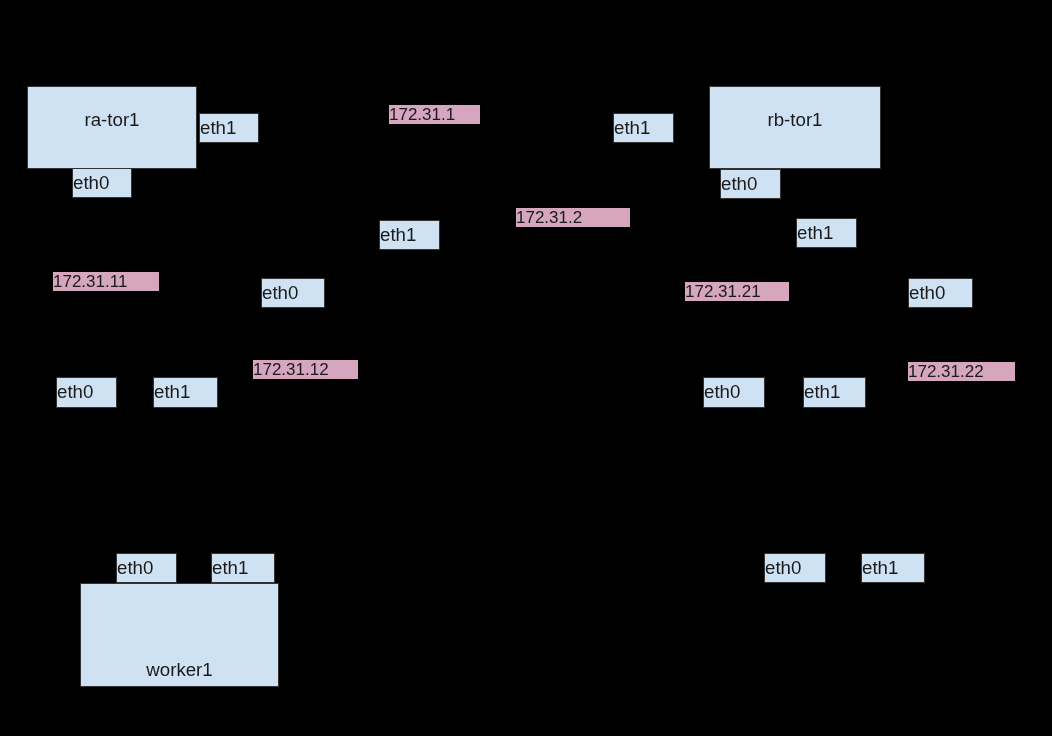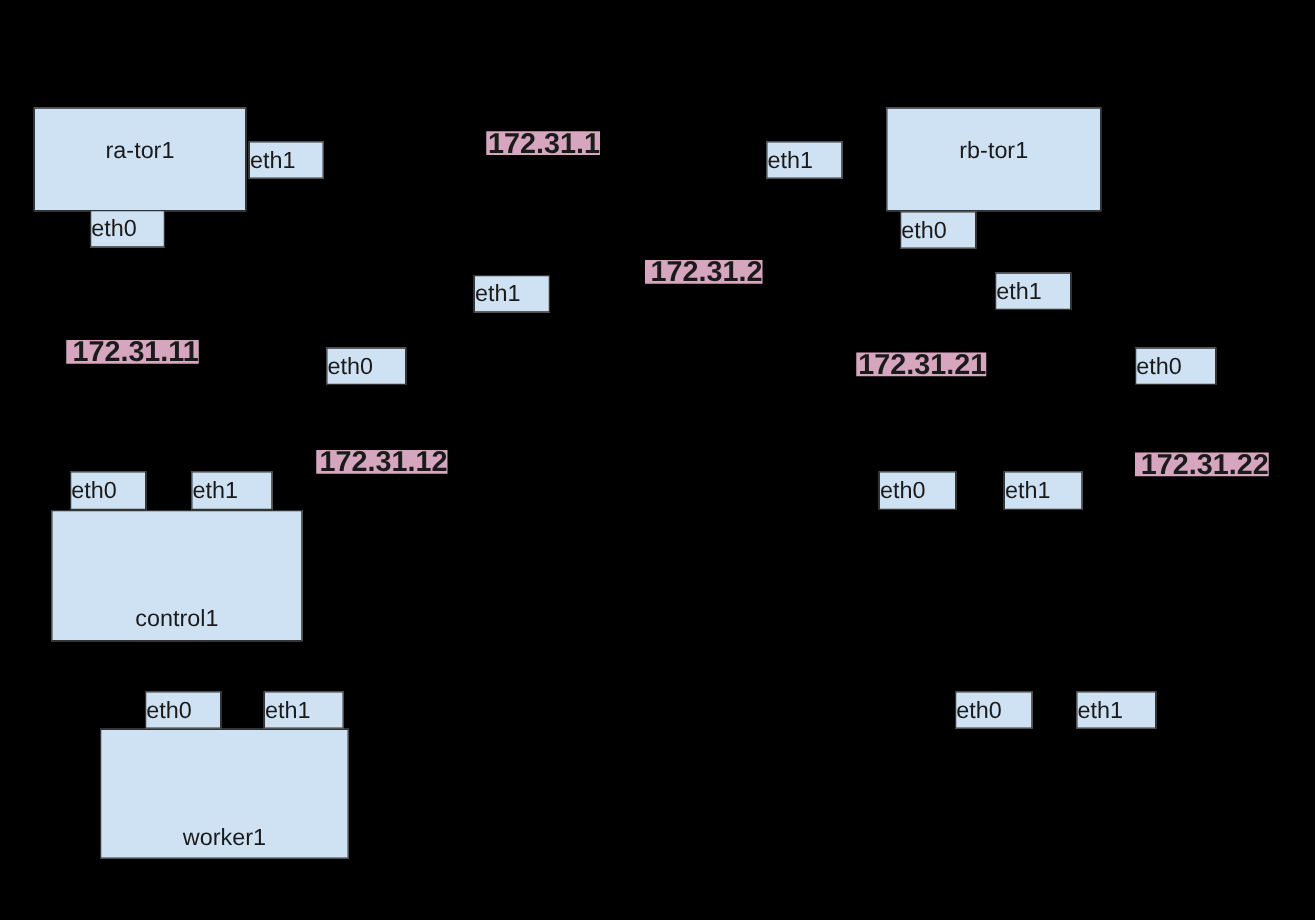--- a/index.html
+++ b/index.html
@@ -25,38 +25,34 @@
   .host .nlabel{top:75px;}
   .port{
     position:absolute;box-sizing:border-box;
     background:var(--node-fill);border:1px solid var(--node-border);
     font-size:18.7px;line-height:28px;text-align:left;color:var(--text);
     white-space:nowrap;
   }
   .ip{
     position:absolute;box-sizing:border-box;
     background:var(--ip-fill);
-    font-size:23px;line-height:19px;text-align:right;color:var(--text);
+    font-size:17px;line-height:19px;text-align:left;color:var(--text);
     white-space:nowrap;
-    font-weight:bold;
   }
 </style>
 </head>
 <body>
 
 <div class="stage">
 
   <div class="node tor" style="left:27px;top:86px;width:170px;height:83px">
     <span class="nlabel">ra-tor1</span>
   </div>
 
 
-  <div class="node host" style="left:41px;top:408px;width:201px;height:105px">
-    <span class="nlabel">control1</span>
-  </div>
 
   <div class="node host" style="left:80px;top:583px;width:199px;height:104px">
     <span class="nlabel">worker1</span>
   </div>
 
   <div class="node tor" style="left:709px;top:86px;width:172px;height:83px">
     <span class="nlabel">rb-tor1</span>
   </div>
 
 
@@ -80,19 +76,19 @@
   <div class="port" style="left:796px;top:218px;width:61px;height:30px">eth1</div>
   <div class="port" style="left:908px;top:278px;width:65px;height:30px">eth0</div>
 
   <div class="port" style="left:703px;top:377px;width:62px;height:31px">eth0</div>
   <div class="port" style="left:803px;top:377px;width:63px;height:31px">eth1</div>
 
   <div class="port" style="left:764px;top:553px;width:62px;height:30px">eth0</div>
   <div class="port" style="left:861px;top:553px;width:64px;height:30px">eth1</div>
 
   <div class="ip" style="left:389px;top:105px;width:91px;height:19px">172.31.1</div>
-  <div class="ip" style="left:516px;top:208px;width:94px;height:19px">172.31.2</div>
+  <div class="ip" style="left:516px;top:208px;width:114px;height:19px">172.31.2</div>
   <div class="ip" style="left:53px;top:272px;width:106px;height:19px">172.31.11</div>
   <div class="ip" style="left:253px;top:360px;width:105px;height:19px">172.31.12</div>
   <div class="ip" style="left:685px;top:282px;width:104px;height:19px">172.31.21</div>
   <div class="ip" style="left:908px;top:362px;width:107px;height:19px">172.31.22</div>
 
 </div>
 
 </body></html>

